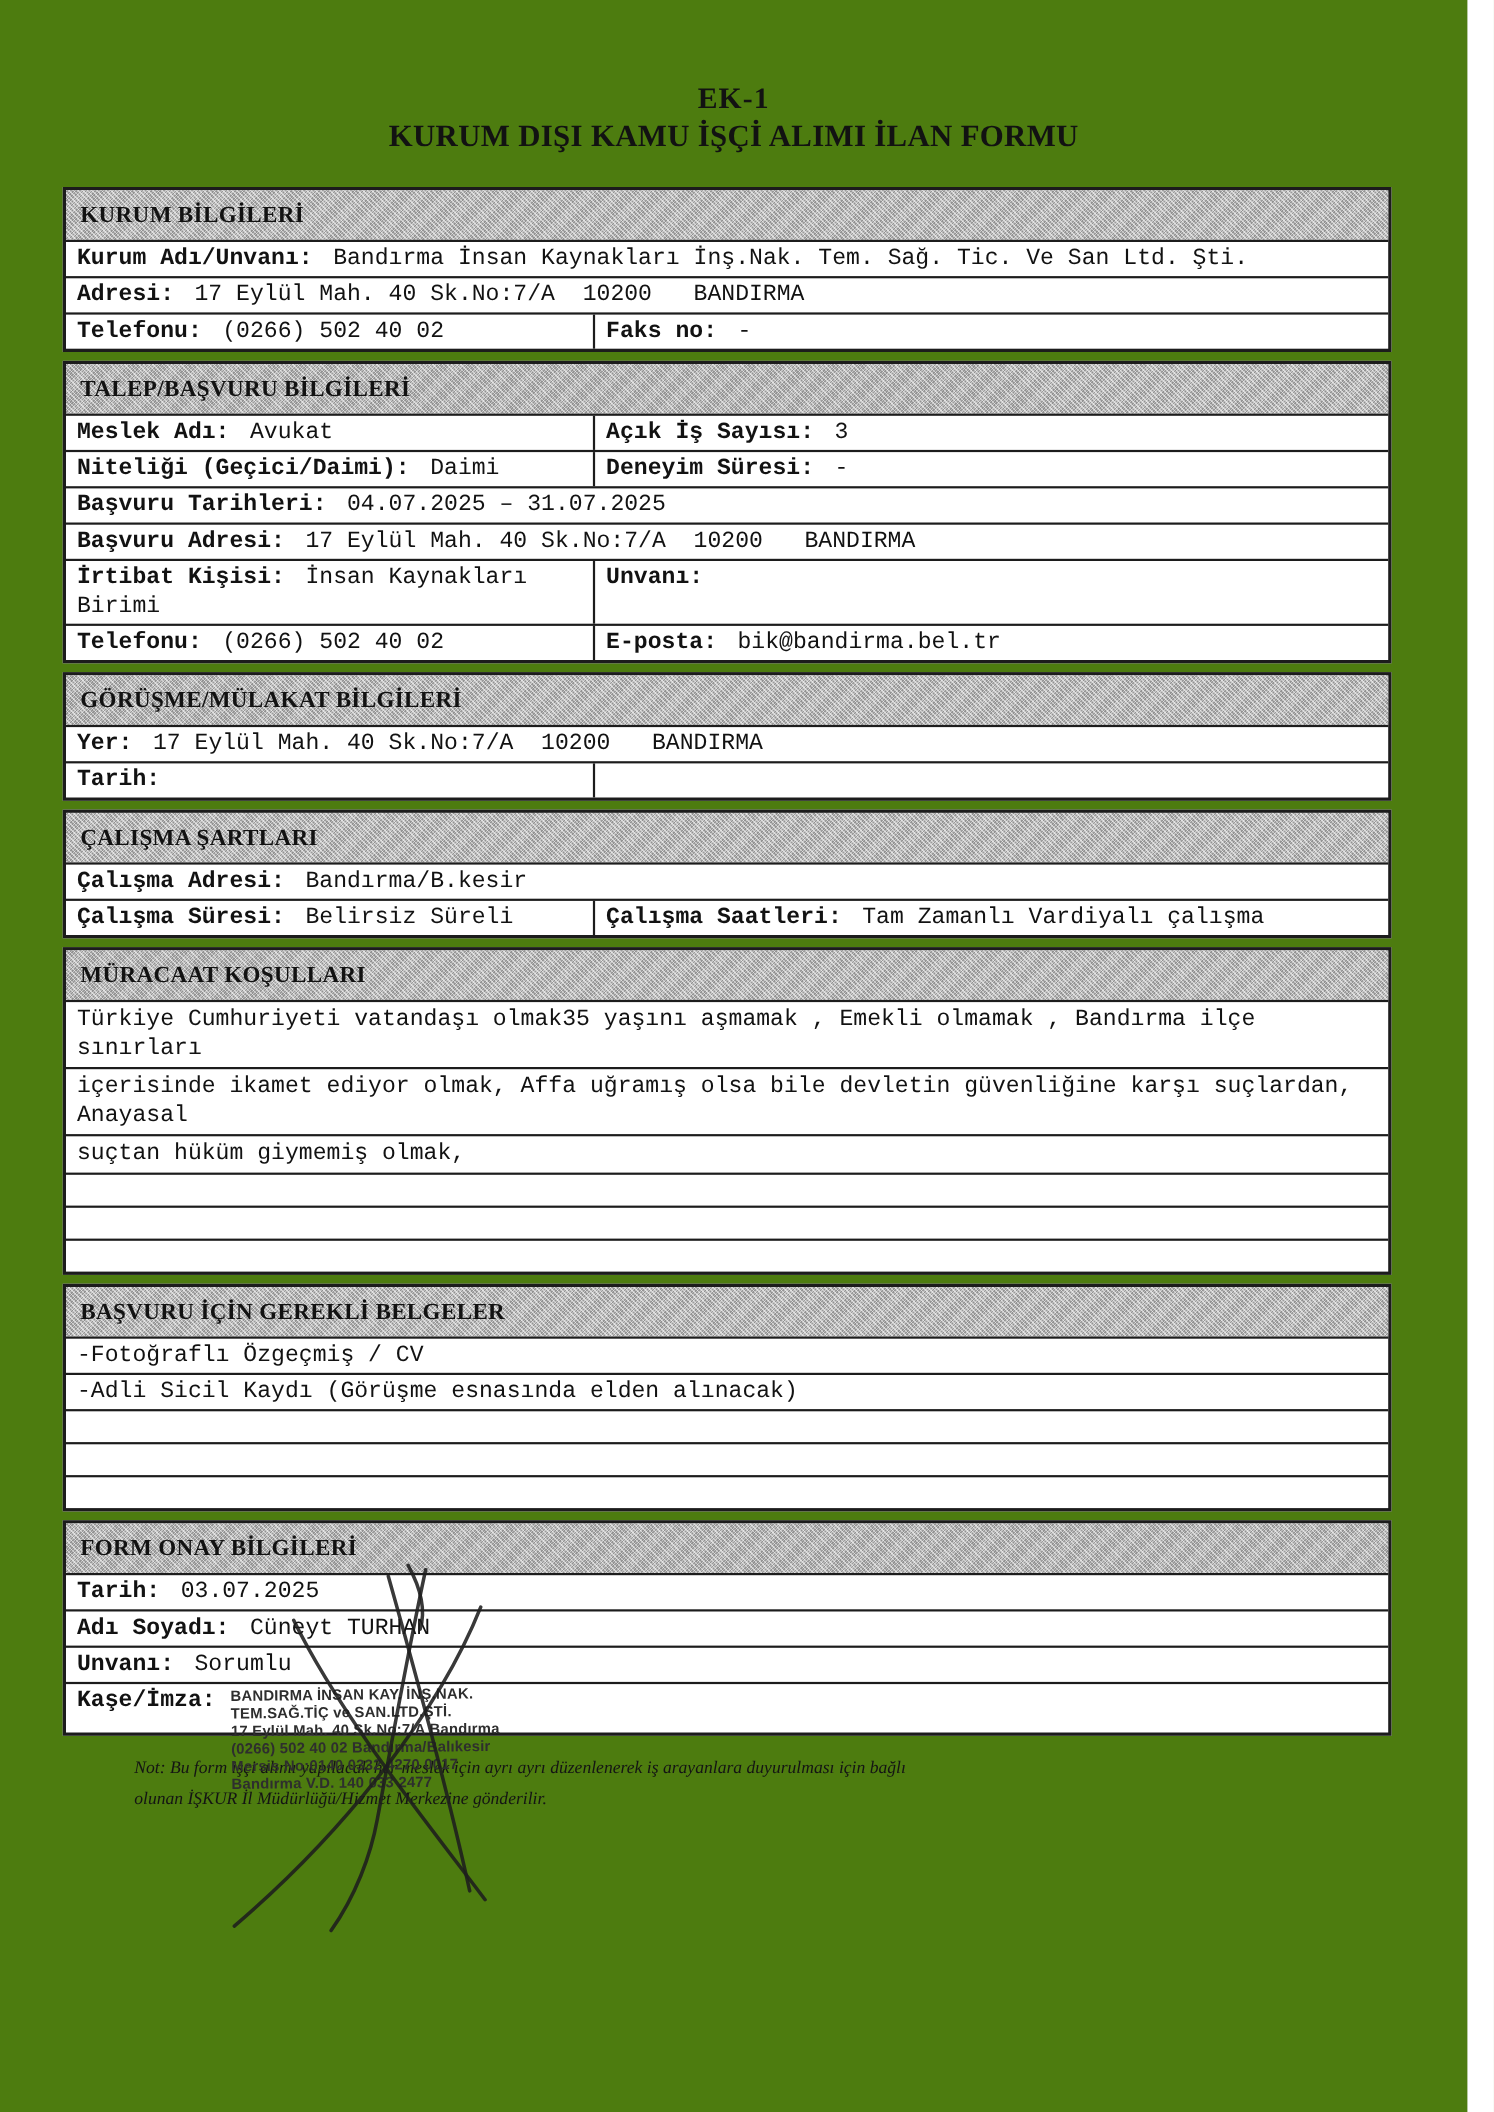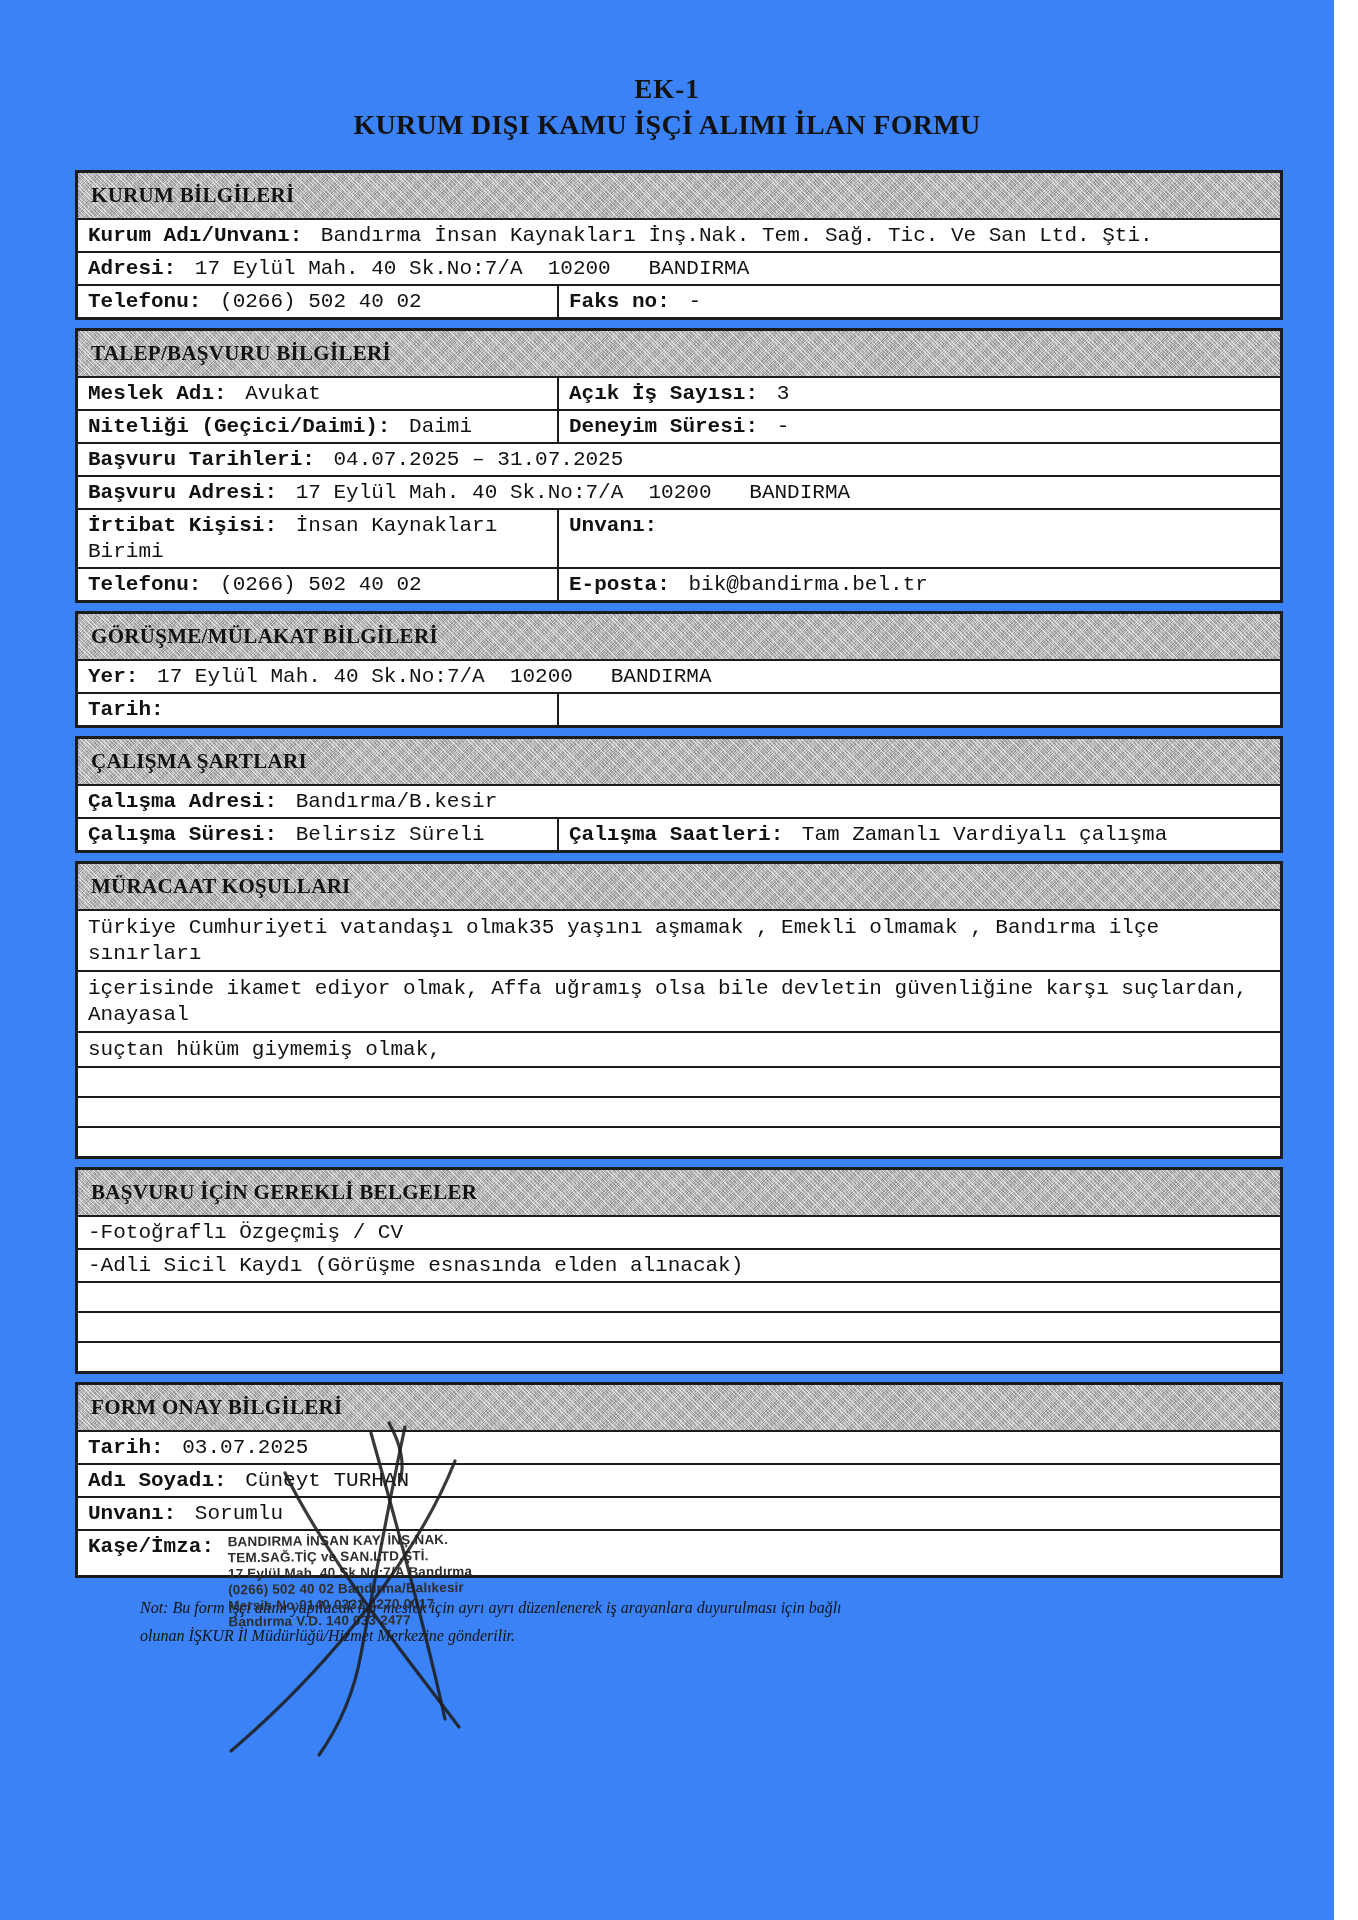--- a/index.html
+++ b/index.html
@@ -3,27 +3,27 @@
 <meta charset="utf-8">
 <title>EK-1 Form</title>
 <style>
   * { box-sizing: border-box; margin: 0; padding: 0; }
   html, body { background: #ffffff; }
   body {
     width: 1358px; height: 1920px;
     font-family: "Liberation Serif", serif;
     color: #121212;
   }
-  .page { position: relative; width: 1334px; height: 1920px; background: #3b82f6; overflow: hidden; }
+  .page { position: relative; width: 1334px; height: 1920px; background: #4d7c0f; overflow: hidden; }
 
   .title-block { padding-top: 74px; text-align: center; }
   .doc-code { font-size: 27px; font-weight: bold; letter-spacing: 1px; }
   .doc-title { font-size: 28px; font-weight: bold; margin-top: 4px; letter-spacing: 0.3px; }
 
-  .form { position: absolute; left: 75px; top: 170px; width: 1208px; }
+  .form { position: absolute; left: 57px; top: 170px; width: 1208px; }
 
   .block {
     border: 3px solid var(--border, #1c1c1c);
     margin-bottom: 8px;
     background: #fff;
   }
 
   .sec-header {
     height: 45px;
     display: flex; align-items: center;

